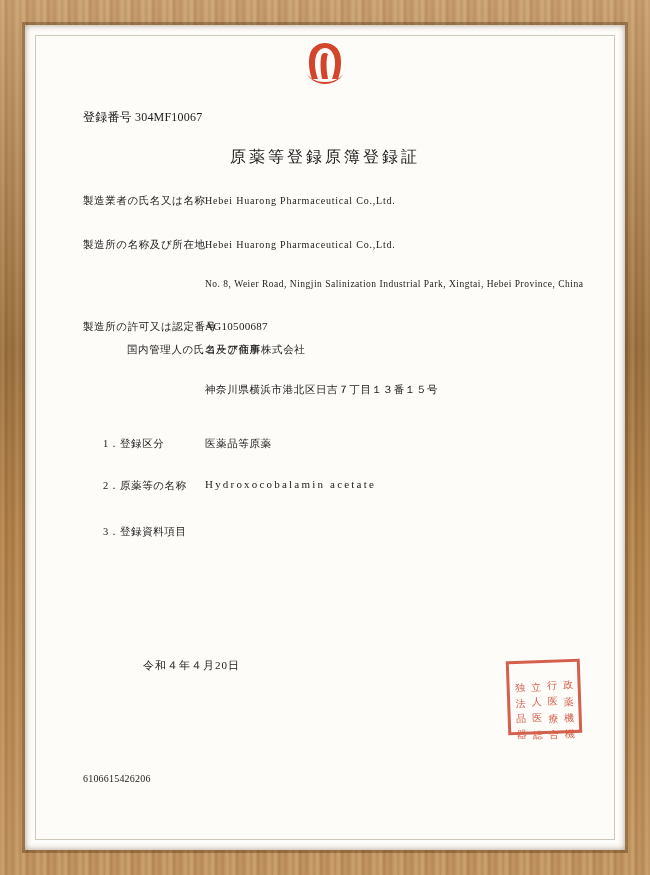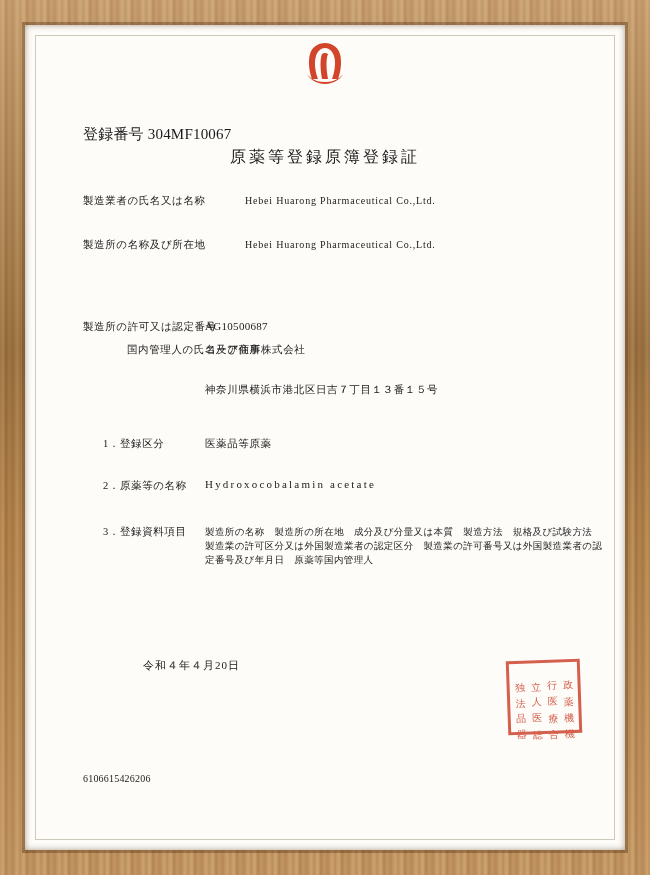--- a/index.html
+++ b/index.html
@@ -94,41 +94,39 @@
     height: 825px;
     color: #1b1b1b;
   }
   .t {
     position: absolute;
     white-space: pre;
     font-family: "Liberation Serif", serif;
   }
   .reg-no {
     left: 58px; top: 84px;
-    font-size: 15px;
+    font-size: 12px;
     letter-spacing: 0.2px;
-    margin-top: 16px;
   }
   .title {
     left: 0; right: 0;
     top: 122px;
     text-align: center;
     font-size: 16px;
     letter-spacing: 3px;
     font-weight: normal;
     white-space: normal;
   }
   .lbl {
     font-size: 10.5px;
     letter-spacing: 0.6px;
   }
   .val {
     font-size: 10px;
     letter-spacing: 0.8px;
-    padding-left: 40px;
   }
   .val-ja {
     font-size: 10.5px;
     letter-spacing: 0.6px;
   }
 
   .r1-lbl { left: 58px; top: 169px; }
   .r1-val { left: 180px; top: 170px; }
 
   .r2-lbl { left: 58px; top: 213px; }
@@ -224,39 +222,37 @@
 
     <div class="t reg-no">登録番号 304MF10067</div>
 
     <div class="t title">原薬等登録原簿登録証</div>
 
     <div class="t lbl r1-lbl">製造業者の氏名又は名称</div>
     <div class="t val r1-val">Hebei Huarong Pharmaceutical Co.,Ltd.</div>
 
     <div class="t lbl r2-lbl">製造所の名称及び所在地</div>
     <div class="t val r2-val">Hebei Huarong Pharmaceutical Co.,Ltd.</div>
+    <div class="t r2-addr">No. 8, Weier Road, Ningjin Salinization Industrial Park, Xingtai, Hebei Province, China</div>
 
     <div class="t lbl r3-lbl">製造所の許可又は認定番号</div>
     <div class="t r3-val">AG10500687</div>
 
     <div class="t lbl r4-lbl">国内管理人の氏名及び住所</div>
     <div class="t val-ja r4-val">コーア商事株式会社</div>
 
     <div class="t val-ja r5-val">神奈川県横浜市港北区日吉７丁目１３番１５号</div>
 
     <div class="t lbl item1-lbl">1．登録区分</div>
     <div class="t val-ja item1-val">医薬品等原薬</div>
 
     <div class="t lbl item2-lbl">2．原薬等の名称</div>
     <div class="t item2-val">Hydroxocobalamin acetate</div>
 
     <div class="t lbl item3-lbl">3．登録資料項目</div>
-    <div class="t item3-val">製造所の名称　製造所の所在地　成分及び分量又は本質　製造方法　規格及び試験方法
-製造業の許可区分又は外国製造業者の認定区分　製造業の許可番号又は外国製造業者の認
-定番号及び年月日　原薬等国内管理人</div>
 
 
     <div class="t date">令和４年４月20日</div>
 
 
     <div class="t serial">6106615426206</div>
   </div>
 
   <div class="seal">
     <span>独</span>

